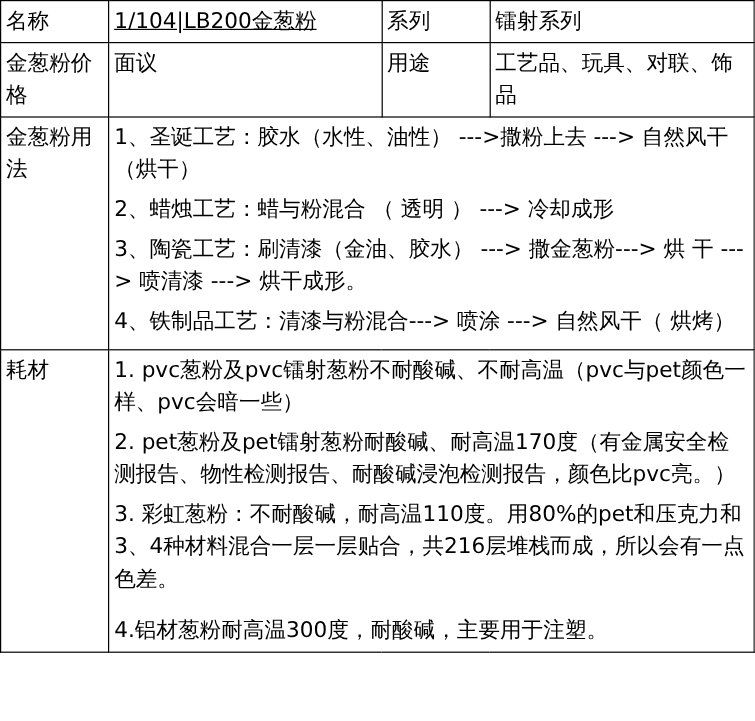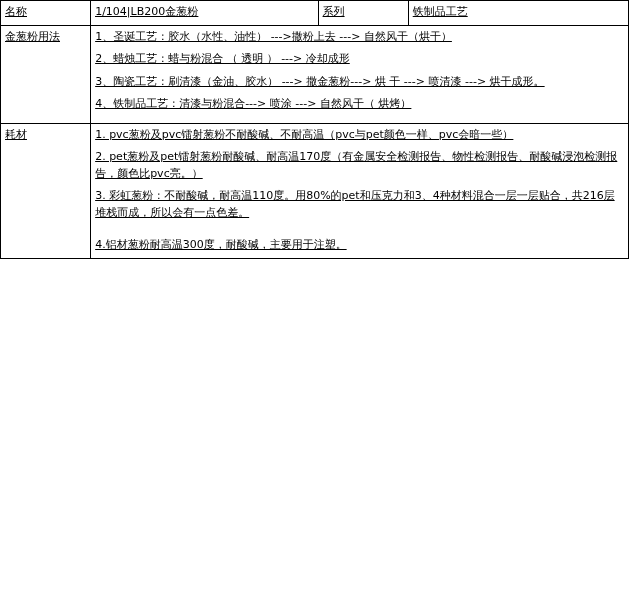--- a/index.html
+++ b/index.html
@@ -11,22 +11,21 @@
     width: 629px;
     height: 601px;
     font-family: "DejaVu Sans", "Liberation Sans", sans-serif;
     color: #000000;
     overflow: hidden;
   }
   table.spec {
     border-collapse: collapse;
     width: 629px;
     table-layout: fixed;
-    font-size: 11px;
-    text-decoration: underline;
+    font-size: 18px;
   }
   table.spec td {
     border: 1px solid #000000;
     vertical-align: top;
     padding: 3px 4px 4px 4px;
     line-height: 1.5;
     word-wrap: break-word;
   }
   .col-label { width: 88px; }
   .col-val1  { width: 222px; }
@@ -58,21 +57,27 @@
     <col class="col-label">
     <col class="col-val1">
     <col class="col-label2">
     <col class="col-val2">
   </colgroup>
   <tbody>
     <tr>
       <td>名称</td>
       <td><span class="underline">1/104|LB200金葱粉</span></td>
       <td>系列</td>
-      <td>铁制品工艺</td>
+      <td>镭射系列</td>
+    </tr>
+    <tr>
+      <td>金葱粉价格</td>
+      <td>面议</td>
+      <td>用途</td>
+      <td>工艺品、玩具、对联、饰品</td>
     </tr>
     <tr class="bigrow">
       <td>金葱粉用法</td>
       <td colspan="3">
         <p class="indent-hang">1、圣诞工艺：胶水（水性、油性） ---&gt;撒粉上去 ---&gt; 自然风干（烘干）</p>
         <p class="indent-hang">2、蜡烛工艺：蜡与粉混合 （ 透明 ） ---&gt; 冷却成形</p>
         <p class="indent-hang">3、陶瓷工艺：刷清漆（金油、胶水） ---&gt; 撒金葱粉---&gt; 烘 干 ---&gt; 喷清漆 ---&gt; 烘干成形。</p>
         <p class="indent-hang">4、铁制品工艺：清漆与粉混合---&gt;  喷涂 ---&gt;  自然风干（ 烘烤）</p>
       </td>
     </tr>

